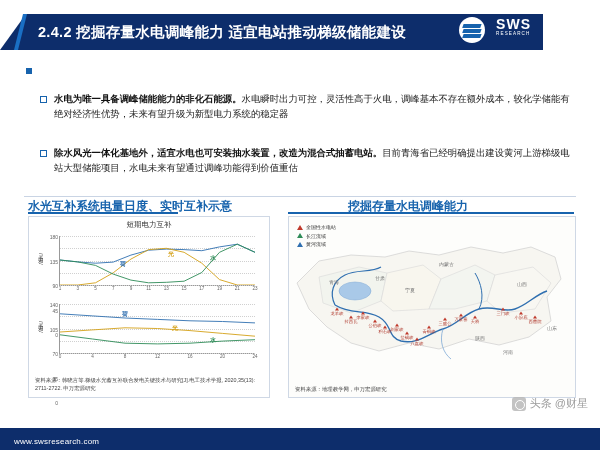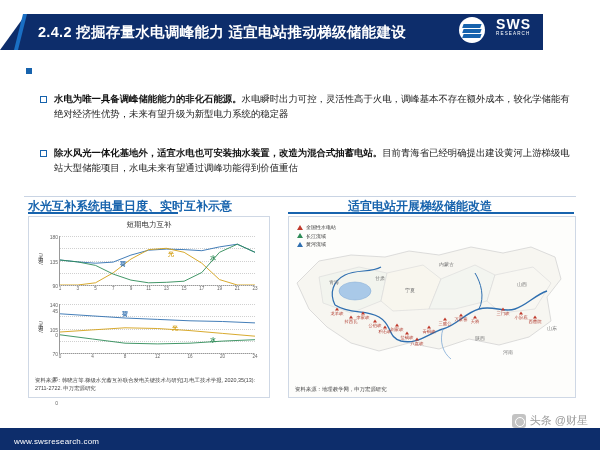--- a/index.html
+++ b/index.html
@@ -270,21 +270,21 @@
   }
   .footer-url {
     position: absolute;
     left: 14px; bottom: 4px;
     color: #ffffff;
     font-size: 8px;
     letter-spacing: 0.2px;
   }
   .watermark {
     position: absolute;
-    right: 12px; bottom: 22px;
+    right: 12px; bottom: 39px;
     display: flex;
     align-items: center;
     gap: 4px;
     color: #8a8a8a;
     font-size: 11px;
     opacity: 0.85;
     margin-top: 20px;
   }
   .wm-logo {
     width: 14px; height: 14px;
@@ -339,21 +339,21 @@
     <div class="body-text">
       <b>水电为唯一具备调峰储能能力的非化石能源。</b><span>水电瞬时出力可控，灵活性高于火电，调峰基本不存在额外成本，较化学储能有绝对经济性优势，未来有望升级为新型电力系统的稳定器</span>
     </div>
   </div>
 
   <div class="sep-line"></div>
 
   <div class="sub-title" style="left:28px; top:198px;">水光互补系统电量日度、实时互补示意</div>
   <div class="sub-underline" style="left:28px; top:212px; width:150px;"></div>
 
-  <div class="sub-title" style="left:348px; top:198px;">适宜电站开展梯级储能改造</div>
+  <div class="sub-title" style="left:348px; top:198px;">挖掘存量水电调峰能力</div>
   <div class="sub-underline" style="left:288px; top:212px; width:286px;"></div>
 
   <div class="chart-panel">
 
     <div class="chart-title">短期电力互补</div>
     <div class="chart-box">
       <div class="axis-label-y">出力/MW</div>
       <div class="plot" id="plot1">
           <div class="gridline" style="top: 49px;">
             <span class="ytick" style="top: 49px;">0</span>

